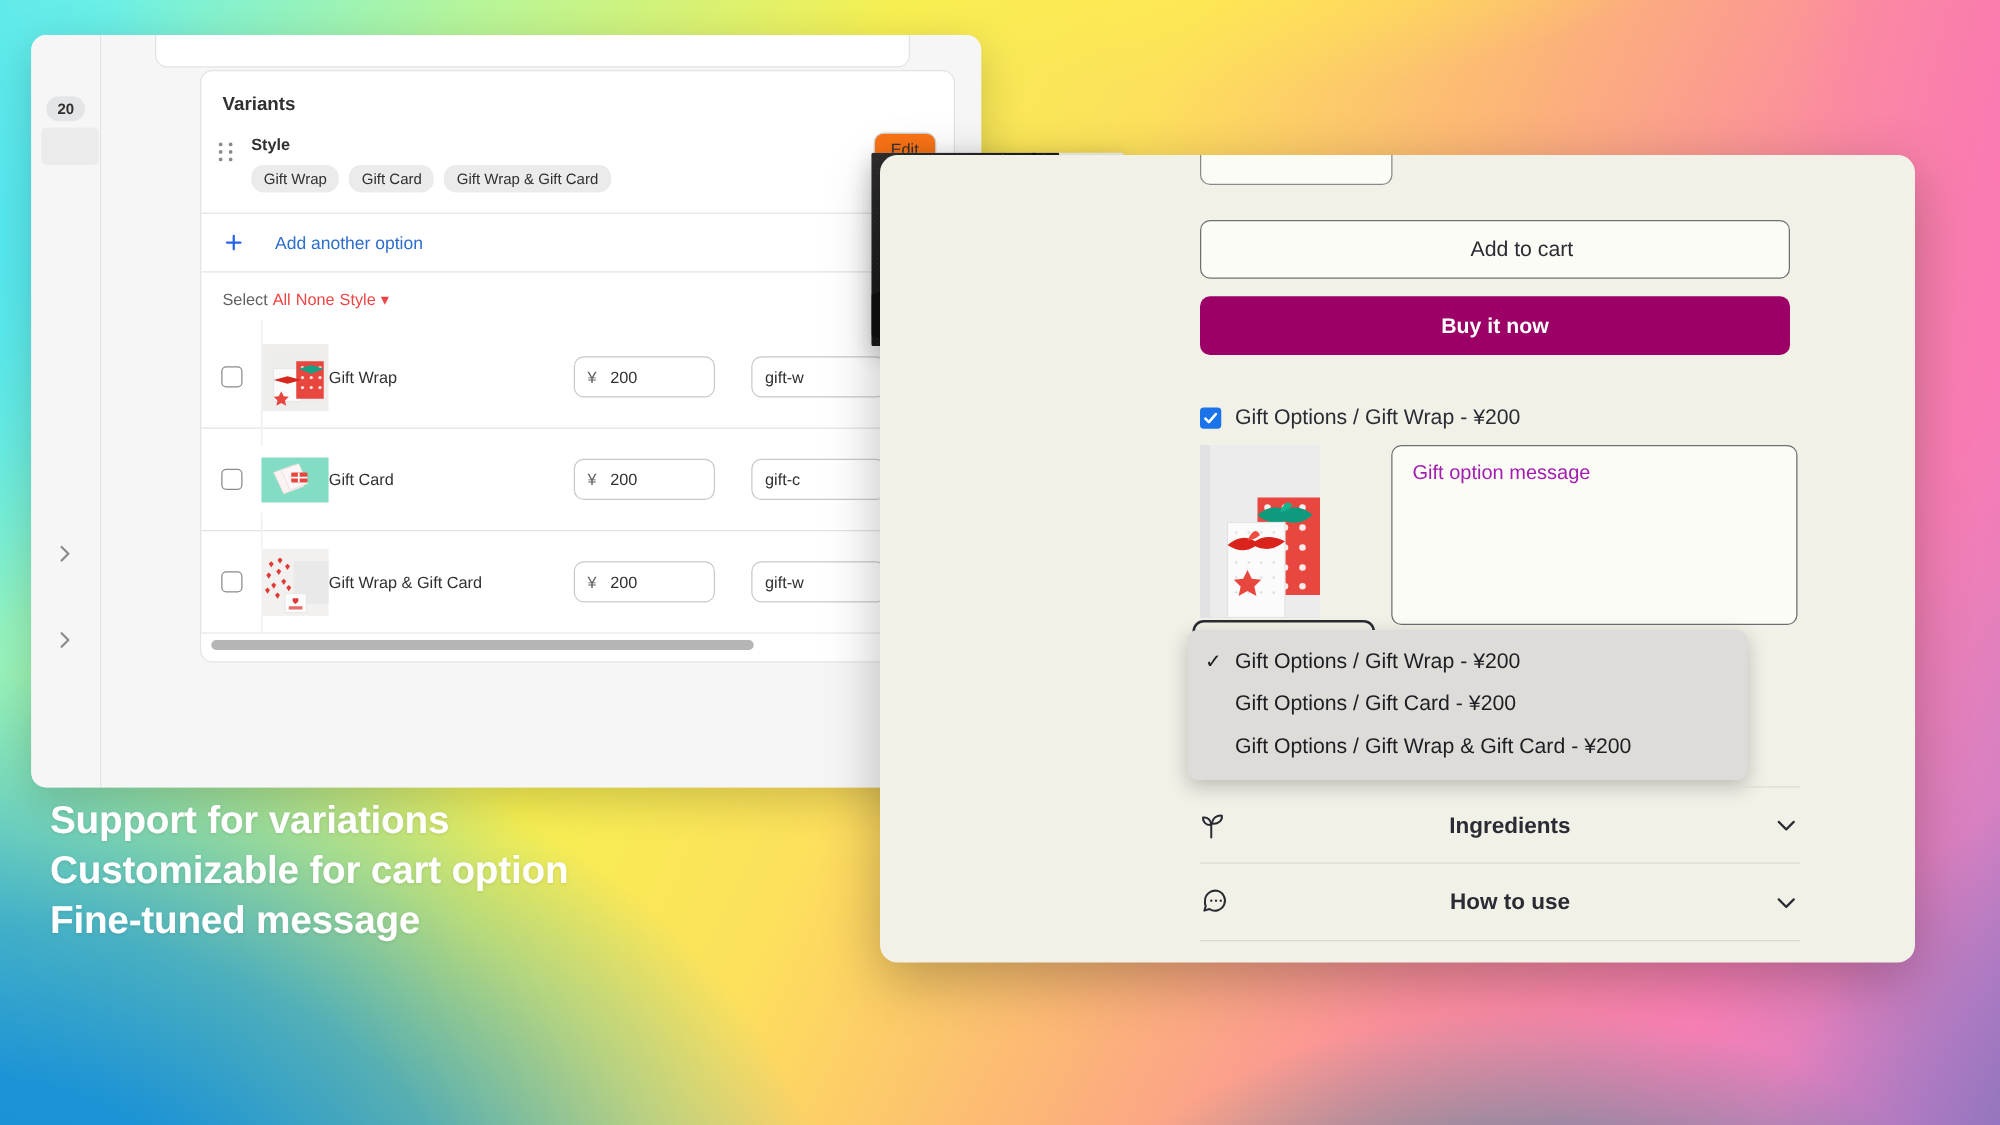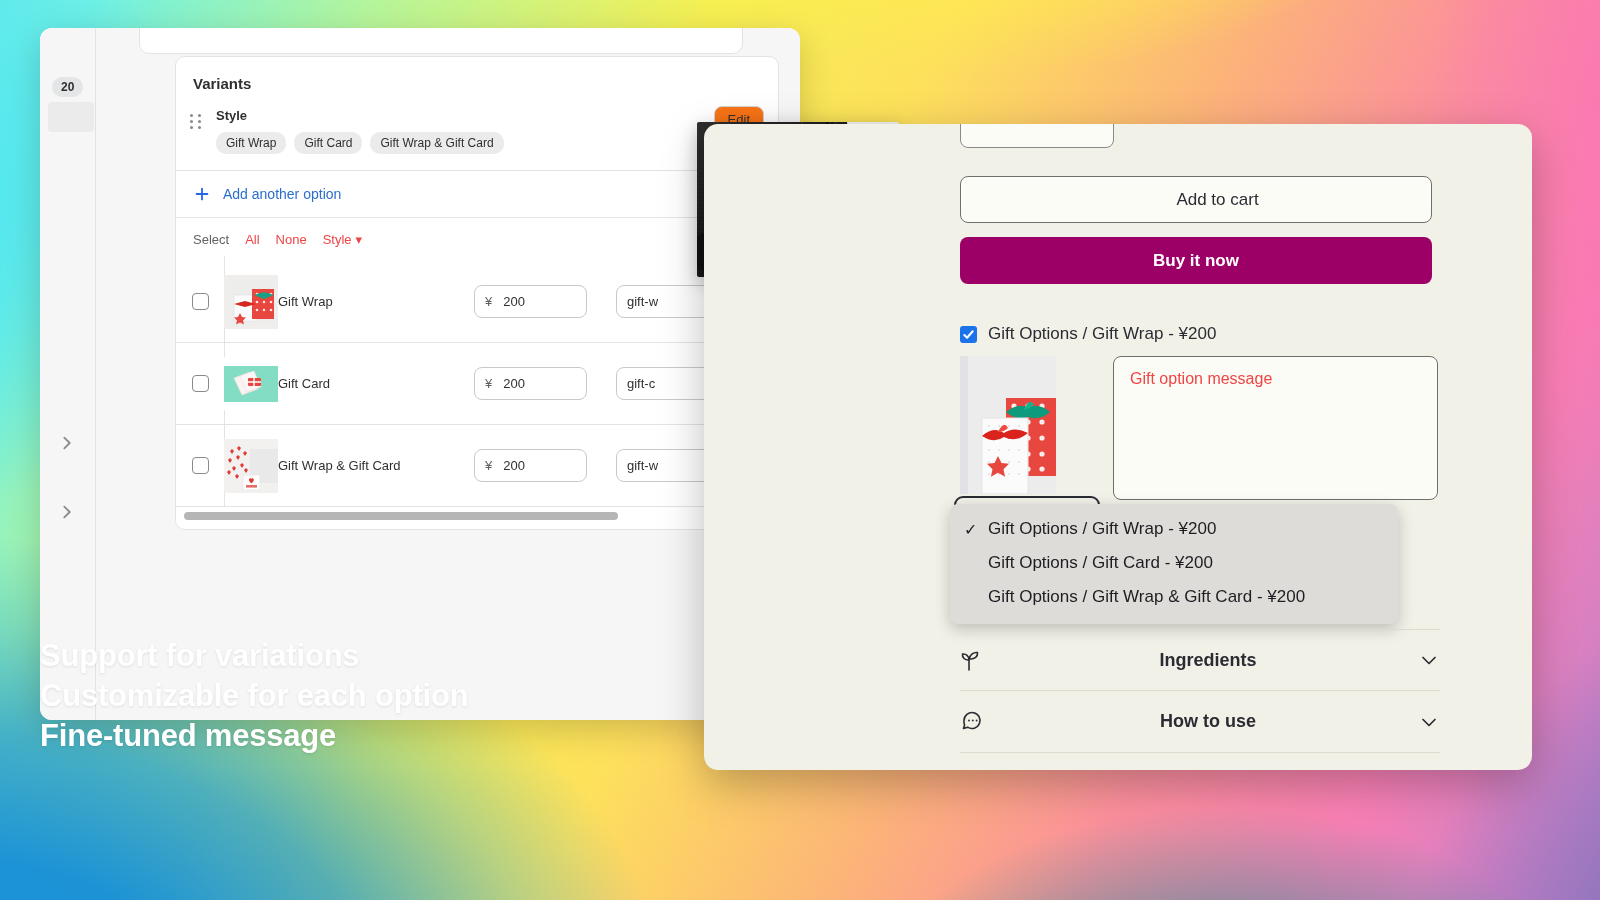--- a/index.html
+++ b/index.html
@@ -48,22 +48,22 @@
     background: radial-gradient(ellipse 620px 560px at 106% 100%,
         #7d6fb8 0%, rgba(125,111,184,0.9) 34%, rgba(125,111,184,0) 76%);
   }
   .g-teal-b {
     background: radial-gradient(ellipse 520px 360px at 72% 108%,
         #2f8f96 0%, rgba(47,143,150,0.6) 40%, rgba(47,143,150,0) 75%);
   }
 
   
   #admin {
-    position: absolute; left: 40px; top: 28px;
-    width: 760px; height: 692px;
+    position: absolute; left: 25px; top: 28px;
+    width: 760px; height: 602px;
     background: #f6f6f7;
     border-radius: 12px;
     box-shadow: 0 10px 34px rgba(0,0,0,0.18);
     overflow: hidden;
   }
   #admin-rail {
     position: absolute; left: 0; top: 0; width: 56px; height: 100%;
     background: #f6f6f7; border-right: 1px solid #e3e3e3;
   }
   .badge-20 {
@@ -127,29 +127,29 @@
   }
   .btn-edit {
     position: absolute; right: 14px; top: 0;
     background: #f97316; border: 1px solid #d3d3d3;
     border-radius: 8px; font-size: 13px; color: #303030;
     padding: 5px 13px; font-family: inherit;
     box-shadow: 0 1px 0 rgba(0,0,0,0.05);
   }
   .divider { height: 1px; background: #e3e3e3; }
   .add-option {
-    display: flex; align-items: center; gap: 12px;
+    display: flex; align-items: center; gap: 24px;
     padding: 14px 17px; cursor: pointer;
   }
   .plus-icon { width: 18px; height: 18px; color: #2563eb; }
   .plus-icon svg { display:block; width:18px; height:18px; }
   .add-option-label { font-size: 14px; color: #2c6ecb; font-weight: 500; }
 
   .select-bar {
-    display: flex; align-items: center; gap: 16px;
+    display: flex; align-items: center; gap: 4px;
     padding: 14px 17px; font-size: 13px; position: relative;
   }
   .select-bar .lbl { color: #616161; }
   .select-bar .lnk { color: #ef4444; cursor: pointer; }
   .select-bar .lnk.b { font-weight: 500; }
   .caret { display:inline-block; margin-left:4px; }
   .add-variant {
     position: absolute; right: 9px; top: 14px;
     color: #2c6ecb; font-size: 13px; white-space: nowrap;
   }
@@ -252,21 +252,21 @@
     position: absolute; left: 256px; top: 232px;
     width: 96px; height: 138px; overflow: hidden;
     background: #dcdce0;
   }
   .gift-thumb svg { display:block; width:100%; height:100%; }
   .gift-msg {
     position: absolute; left: 409px; top: 232px;
     width: 325px; height: 144px;
     background: #fcfcf7; border: 1px solid #6f6f6f; border-radius: 8px;
     padding: 13px 16px;
-    font-size: 16px; color: #ef4444;
+    font-size: 16px; color: #a21caf;
   }
 
   
   .select-closed {
     position: absolute; left: 250px; top: 372px;
     width: 146px; height: 40px;
     background: #f2f1e8; border: 2px solid #2b2b33; border-radius: 9px;
   }
   .dropdown {
     position: absolute; left: 246px; top: 380px;
@@ -656,15 +656,15 @@
             </svg>
         </span>
       </div>
     </div>
 
   </div>
 </div>
 
 <div id="copy">
   <div>Support for variations</div>
-  <div>Customizable for each option</div>
+  <div>Customizable for cart option</div>
   <div>Fine-tuned message</div>
 </div>
 
 </body></html>

